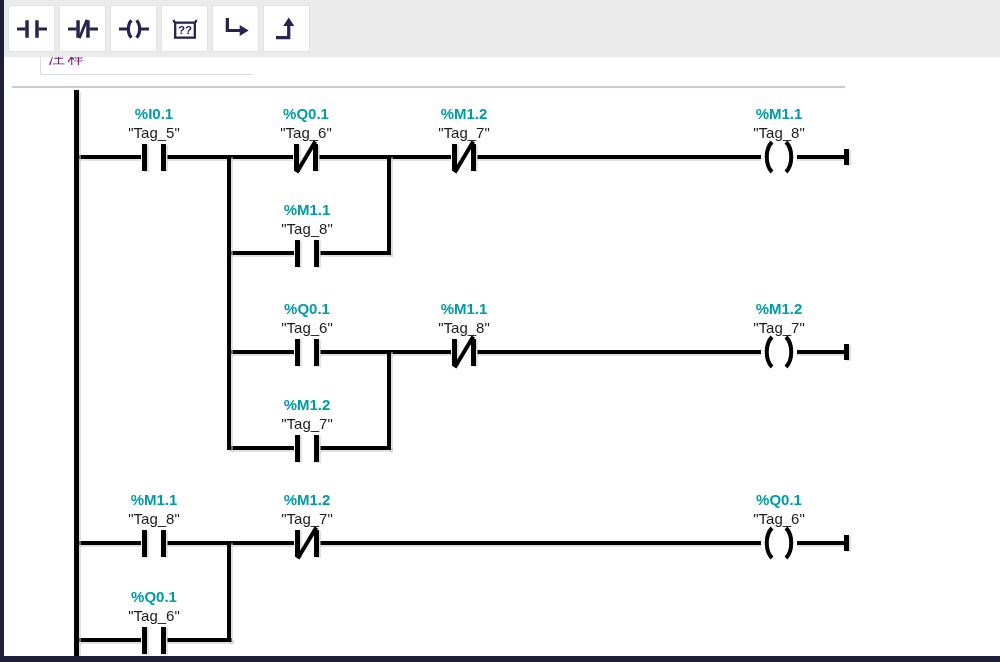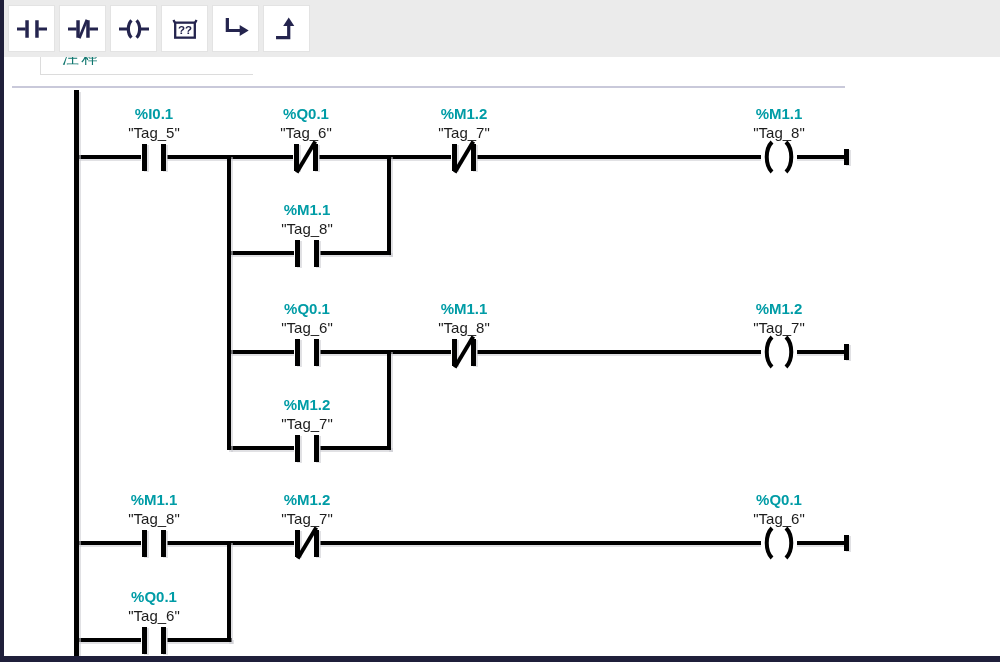--- a/index.html
+++ b/index.html
@@ -7,21 +7,21 @@
           font-family:"Liberation Sans","DejaVu Sans",sans-serif;}
   
   .left-edge{position:absolute;left:0;top:0;width:4px;height:662px;background:#1f1f3a;z-index:8;}
   .bottom-edge{position:absolute;left:0;top:656px;width:1000px;height:6px;background:#1f1f3a;z-index:8;}
   .toolbar{position:absolute;left:4px;top:0;width:996px;height:57px;background:#ebebeb;z-index:5;
            display:flex;align-items:flex-start;padding-top:5px;box-sizing:border-box;}
   .tb-btn{width:47px;height:47px;background:#ffffff;border:1px solid #e3e3e3;box-sizing:border-box;
           margin-left:4px;display:flex;align-items:center;justify-content:center;cursor:pointer;}
   .tb-btn svg{display:block;}
   
-  .comment{position:absolute;left:62px;top:46px;font-size:17px;color:#0f766e;z-index:1;letter-spacing:2px;}
+  .comment{position:absolute;left:48px;top:46px;font-size:17px;color:#701a75;z-index:1;letter-spacing:2px;}
   .comment-border-left{position:absolute;left:40px;top:57px;width:1px;height:18px;background:#dcdcdc;}
   .divider-comment{position:absolute;left:40px;top:74px;width:213px;height:1px;background:#dcdcdc;}
   .divider-network{position:absolute;left:12px;top:86px;width:833px;height:2px;background:#c9c9da;}
   
   #ladder{position:absolute;left:0;top:0;width:1000px;height:662px;margin-left:44px;}
   #ladder .wire{position:absolute;background:#000;box-shadow:2px 2px 0 rgba(200,200,205,.55);}
   #ladder .mask{position:absolute;background:#fff;}
   #ladder .bar{position:absolute;background:#000;box-shadow:2px 1px 0 rgba(200,200,205,.55);}
   #ladder .slash{position:absolute;background:#000;}
   #ladder .lbl{position:absolute;width:140px;text-align:center;line-height:19px;font-size:15px;cursor:pointer;}

